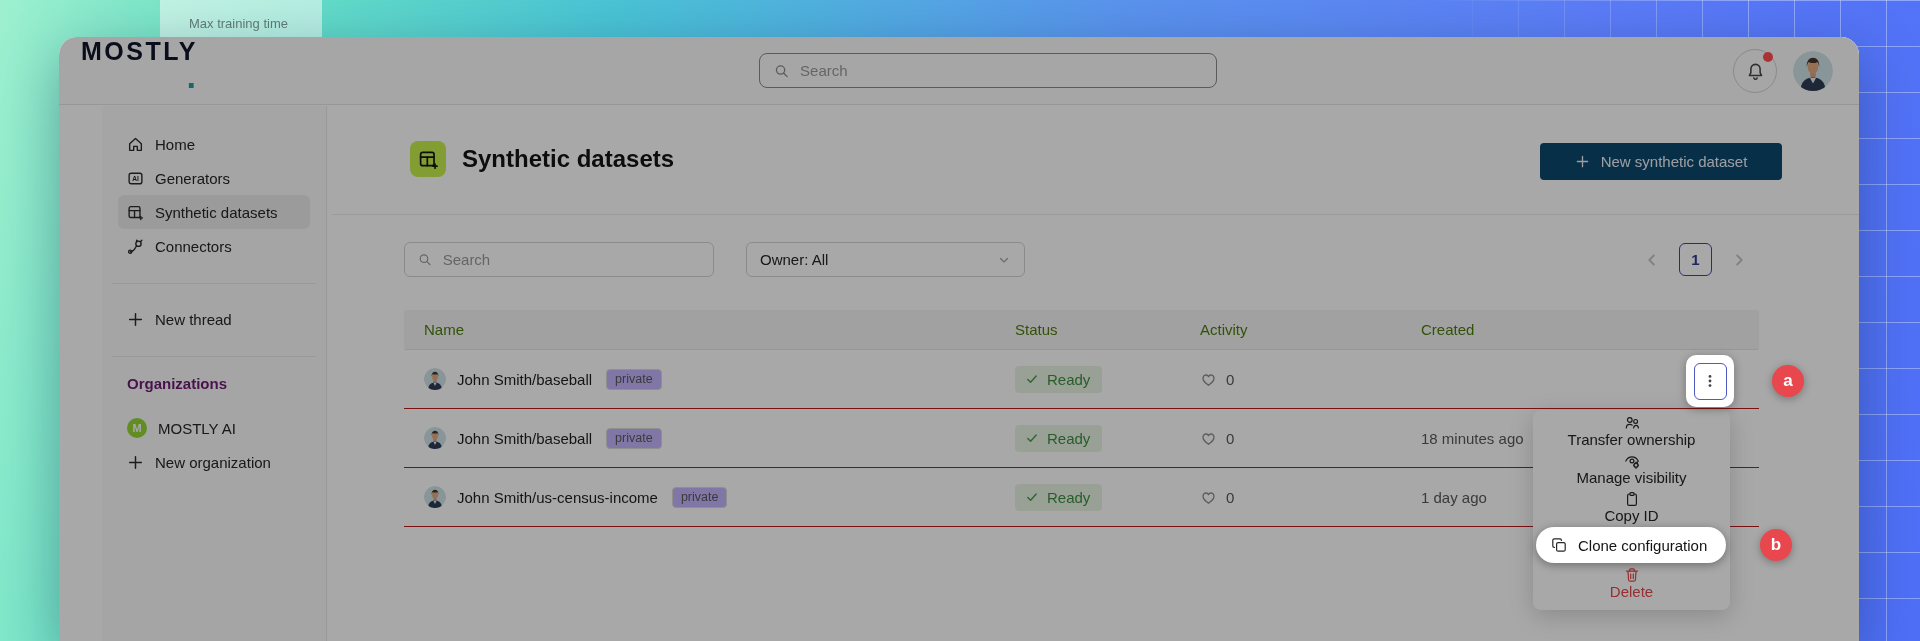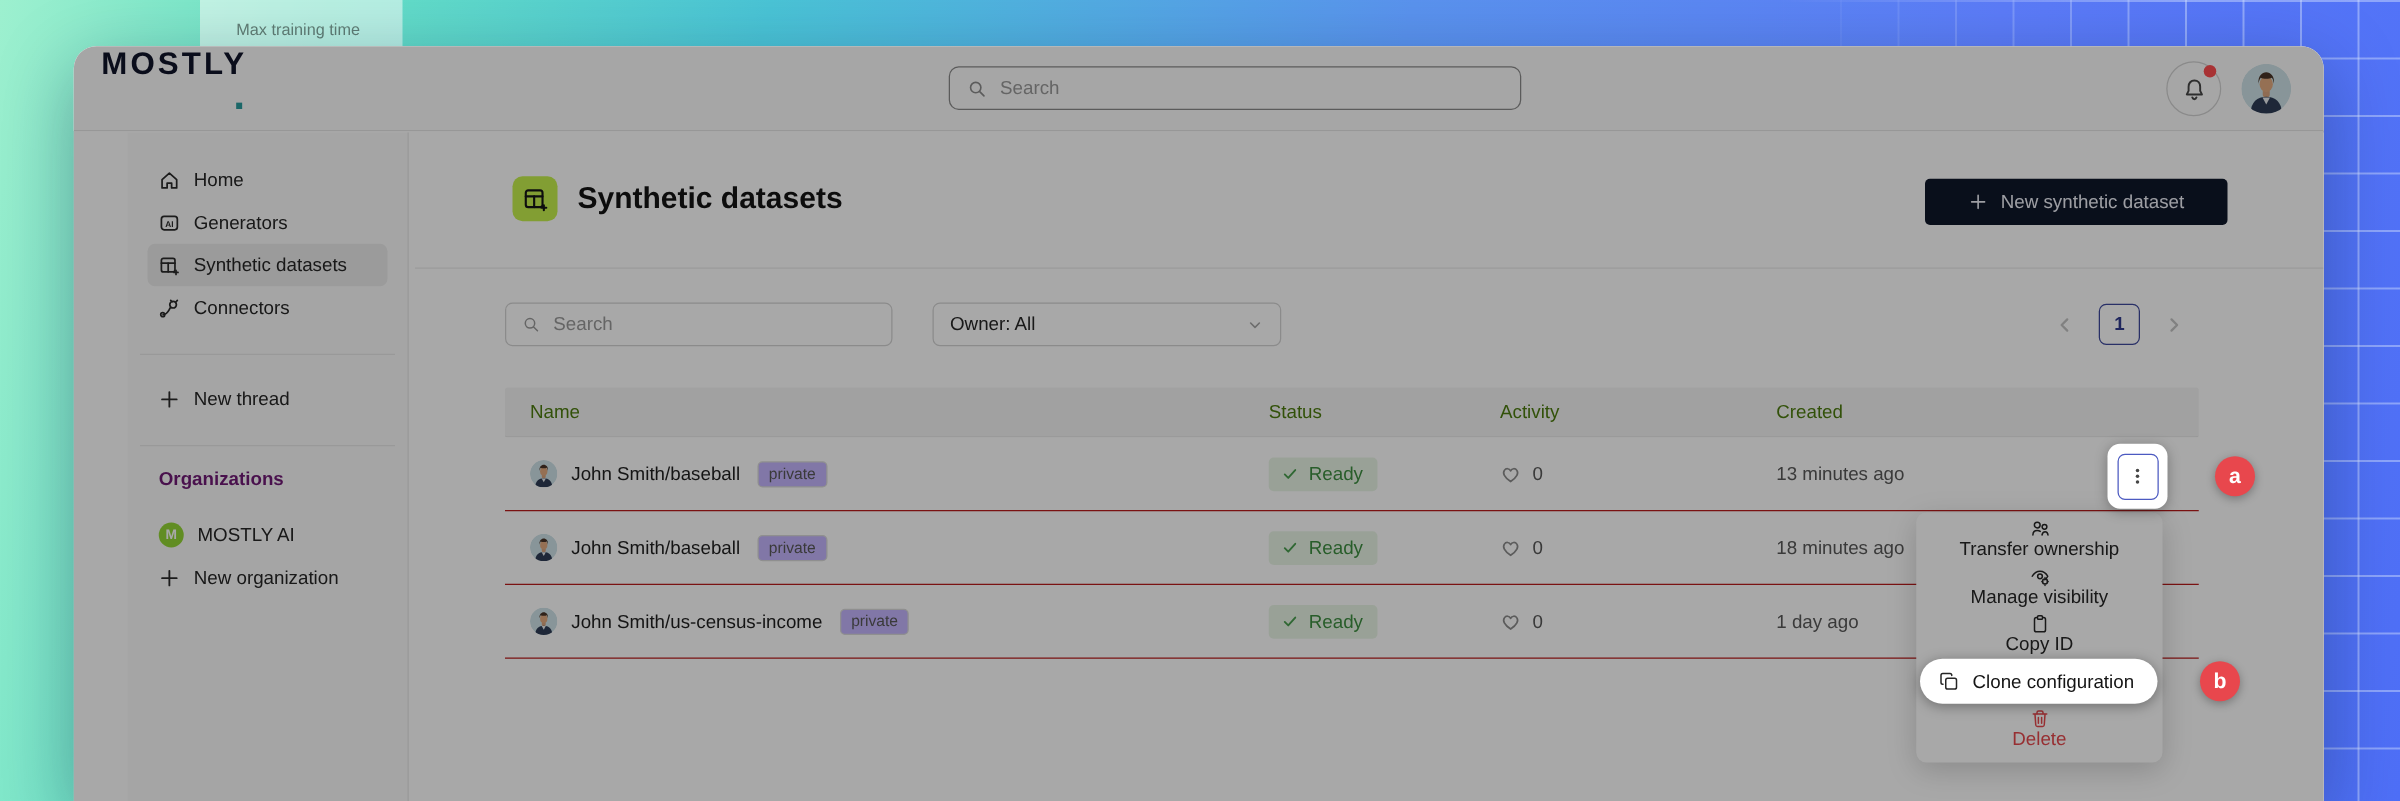--- a/index.html
+++ b/index.html
@@ -51,21 +51,21 @@
   .sb-section { font-size:15px; font-weight:700; color:#701a75; padding:0 9px; margin:13px 0 19px; }
   .org-badge { width:20px; height:20px; border-radius:50%; background:#94d636; color:#fff;
     font-size:11px; font-weight:700; display:flex; align-items:center; justify-content:center; flex:none; }
 
   
   .content { position:absolute; left:273px; top:69px; right:0; bottom:0; background:#fff; }
   .page-icon { position:absolute; left:78px; top:35px; width:36px; height:36px; border-radius:8px;
     background:#c5f04e; color:#161616; display:flex; align-items:center; justify-content:center; }
   .page-title { position:absolute; left:130px; top:35px; height:36px; display:flex; align-items:center;
     font-size:24px; font-weight:700; color:#141414; }
-  .new-btn { position:absolute; right:77px; top:37px; width:242px; height:37px; background:#0f172a;
+  .new-btn { position:absolute; right:77px; top:37px; width:242px; height:37px; background:#0c4a6e;
     color:#eef0f8; border:none; border-radius:4px; font-size:15px; font-weight:500;
     display:flex; align-items:center; justify-content:center; gap:11px; font-family:inherit; }
   .new-btn .sb-icon { color:#eef0f8; width:15px; height:15px; }
   .head-divider { position:absolute; left:0; right:0; top:108px; height:1px; background:#ececec; }
 
   .f-search { position:absolute; left:72px; top:136px; width:310px; height:35px;
     border:1px solid #d4d4d4; border-radius:6px; display:flex; align-items:center; gap:11px;
     padding:0 13px; color:#9a9a9a; background:#fff; }
   .f-search input { border:none; outline:none; background:transparent; width:100%; font-size:15px; color:#333; font-family:inherit; }
   .f-select { position:absolute; left:414px; top:136px; width:279px; height:35px;
@@ -382,21 +382,20 @@
                 <use href="#i-check"></use>
               </svg>
             <span>Ready</span>
           </div>
           <div class="likes">
             <svg class="ic ht">
                 <use href="#i-heart"></use>
               </svg>
             <span>0</span>
           </div>
-          <div class="created-cell">13 minutes ago</div>
         </div>
 
         <div class="trow">
           <div class="name-cell">
             <span class="avatar-sm">
                 <svg class="ic" width="22" height="22">
                   <use href="#i-avatar"></use>
                 </svg>
               </span>
             <span>John Smith/baseball</span>

